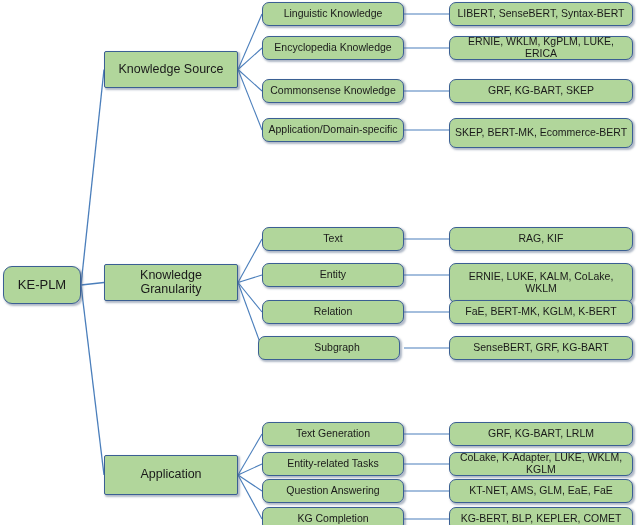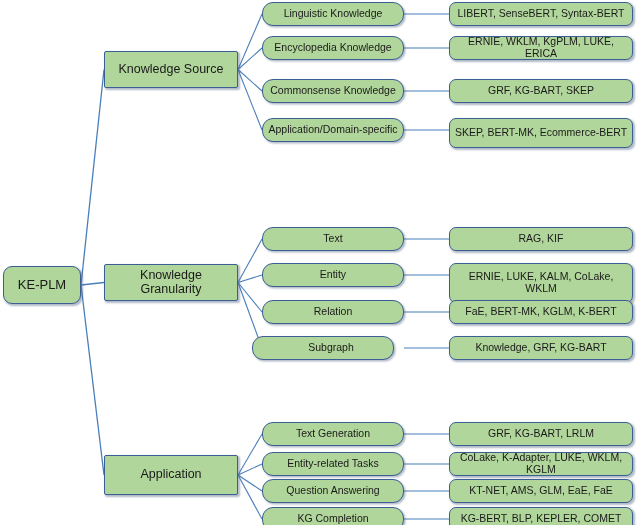--- a/index.html
+++ b/index.html
@@ -42,21 +42,20 @@
   .node.root {
     font-size: 13px;
     border-radius: 9px;
   }
   .node.cat {
     font-size: 12.5px;
     border-radius: 2px;
   }
   .node.sub {
     font-size: 10.5px;
-    border-radius: 11px;
   }
   .node.leaf {
     font-size: 10.5px;
   }
 </style>
 </head>
 <body>
 
 <div id="canvas">
   <svg id="edges" viewBox="0 0 640 525">
@@ -98,22 +97,22 @@
     <div class="node leaf" style="left: 449px; top: 79px; width: 184px; height: 24px;">GRF, KG-BART, SKEP</div>
     <div class="node sub" style="left: 262px; top: 118px; width: 142px; height: 24px;">Application/Domain-specific</div>
     <div class="node leaf" style="left: 449px; top: 118px; width: 184px; height: 30px;">SKEP, BERT-MK, Ecommerce-BERT</div>
     <div class="node cat" style="left: 104px; top: 264px; width: 134px; height: 37px;">Knowledge Granularity</div>
     <div class="node sub" style="left: 262px; top: 227px; width: 142px; height: 24px;">Text</div>
     <div class="node leaf" style="left: 449px; top: 227px; width: 184px; height: 24px;">RAG, KIF</div>
     <div class="node sub" style="left: 262px; top: 263px; width: 142px; height: 24px;">Entity</div>
     <div class="node leaf" style="left: 449px; top: 263px; width: 184px; height: 40px;">ERNIE, LUKE, KALM,  CoLake, WKLM</div>
     <div class="node sub" style="left: 262px; top: 300px; width: 142px; height: 24px;">Relation</div>
     <div class="node leaf" style="left: 449px; top: 300px; width: 184px; height: 24px;">FaE, BERT-MK, KGLM, K-BERT</div>
-    <div class="node sub" style="left: 252px; top: 336px; width: 142px; height: 24px; padding-left: 20px;">Subgraph</div>
-    <div class="node leaf" style="left: 449px; top: 336px; width: 184px; height: 24px;">Knowledge, GRF, KG-BART</div>
+    <div class="node sub" style="left: 258px; top: 336px; width: 142px; height: 24px; padding-left: 20px;">Subgraph</div>
+    <div class="node leaf" style="left: 449px; top: 336px; width: 184px; height: 24px;">SenseBERT, GRF, KG-BART</div>
     <div class="node cat" style="left: 104px; top: 455px; width: 134px; height: 40px;">Application</div>
     <div class="node sub" style="left: 262px; top: 422px; width: 142px; height: 24px;">Text Generation</div>
     <div class="node leaf" style="left: 449px; top: 422px; width: 184px; height: 24px;">GRF, KG-BART, LRLM</div>
     <div class="node sub" style="left: 262px; top: 452px; width: 142px; height: 24px;">Entity-related Tasks</div>
     <div class="node leaf" style="left: 449px; top: 452px; width: 184px; height: 24px;">CoLake, K-Adapter, LUKE, WKLM, KGLM</div>
     <div class="node sub" style="left: 262px; top: 479px; width: 142px; height: 24px;">Question Answering</div>
     <div class="node leaf" style="left: 449px; top: 479px; width: 184px; height: 24px;">KT-NET, AMS, GLM, EaE, FaE</div>
     <div class="node sub" style="left: 262px; top: 507px; width: 142px; height: 24px;">KG Completion</div>
     <div class="node leaf" style="left: 449px; top: 507px; width: 184px; height: 24px;">KG-BERT, BLP, KEPLER, COMET</div>
   </div>

